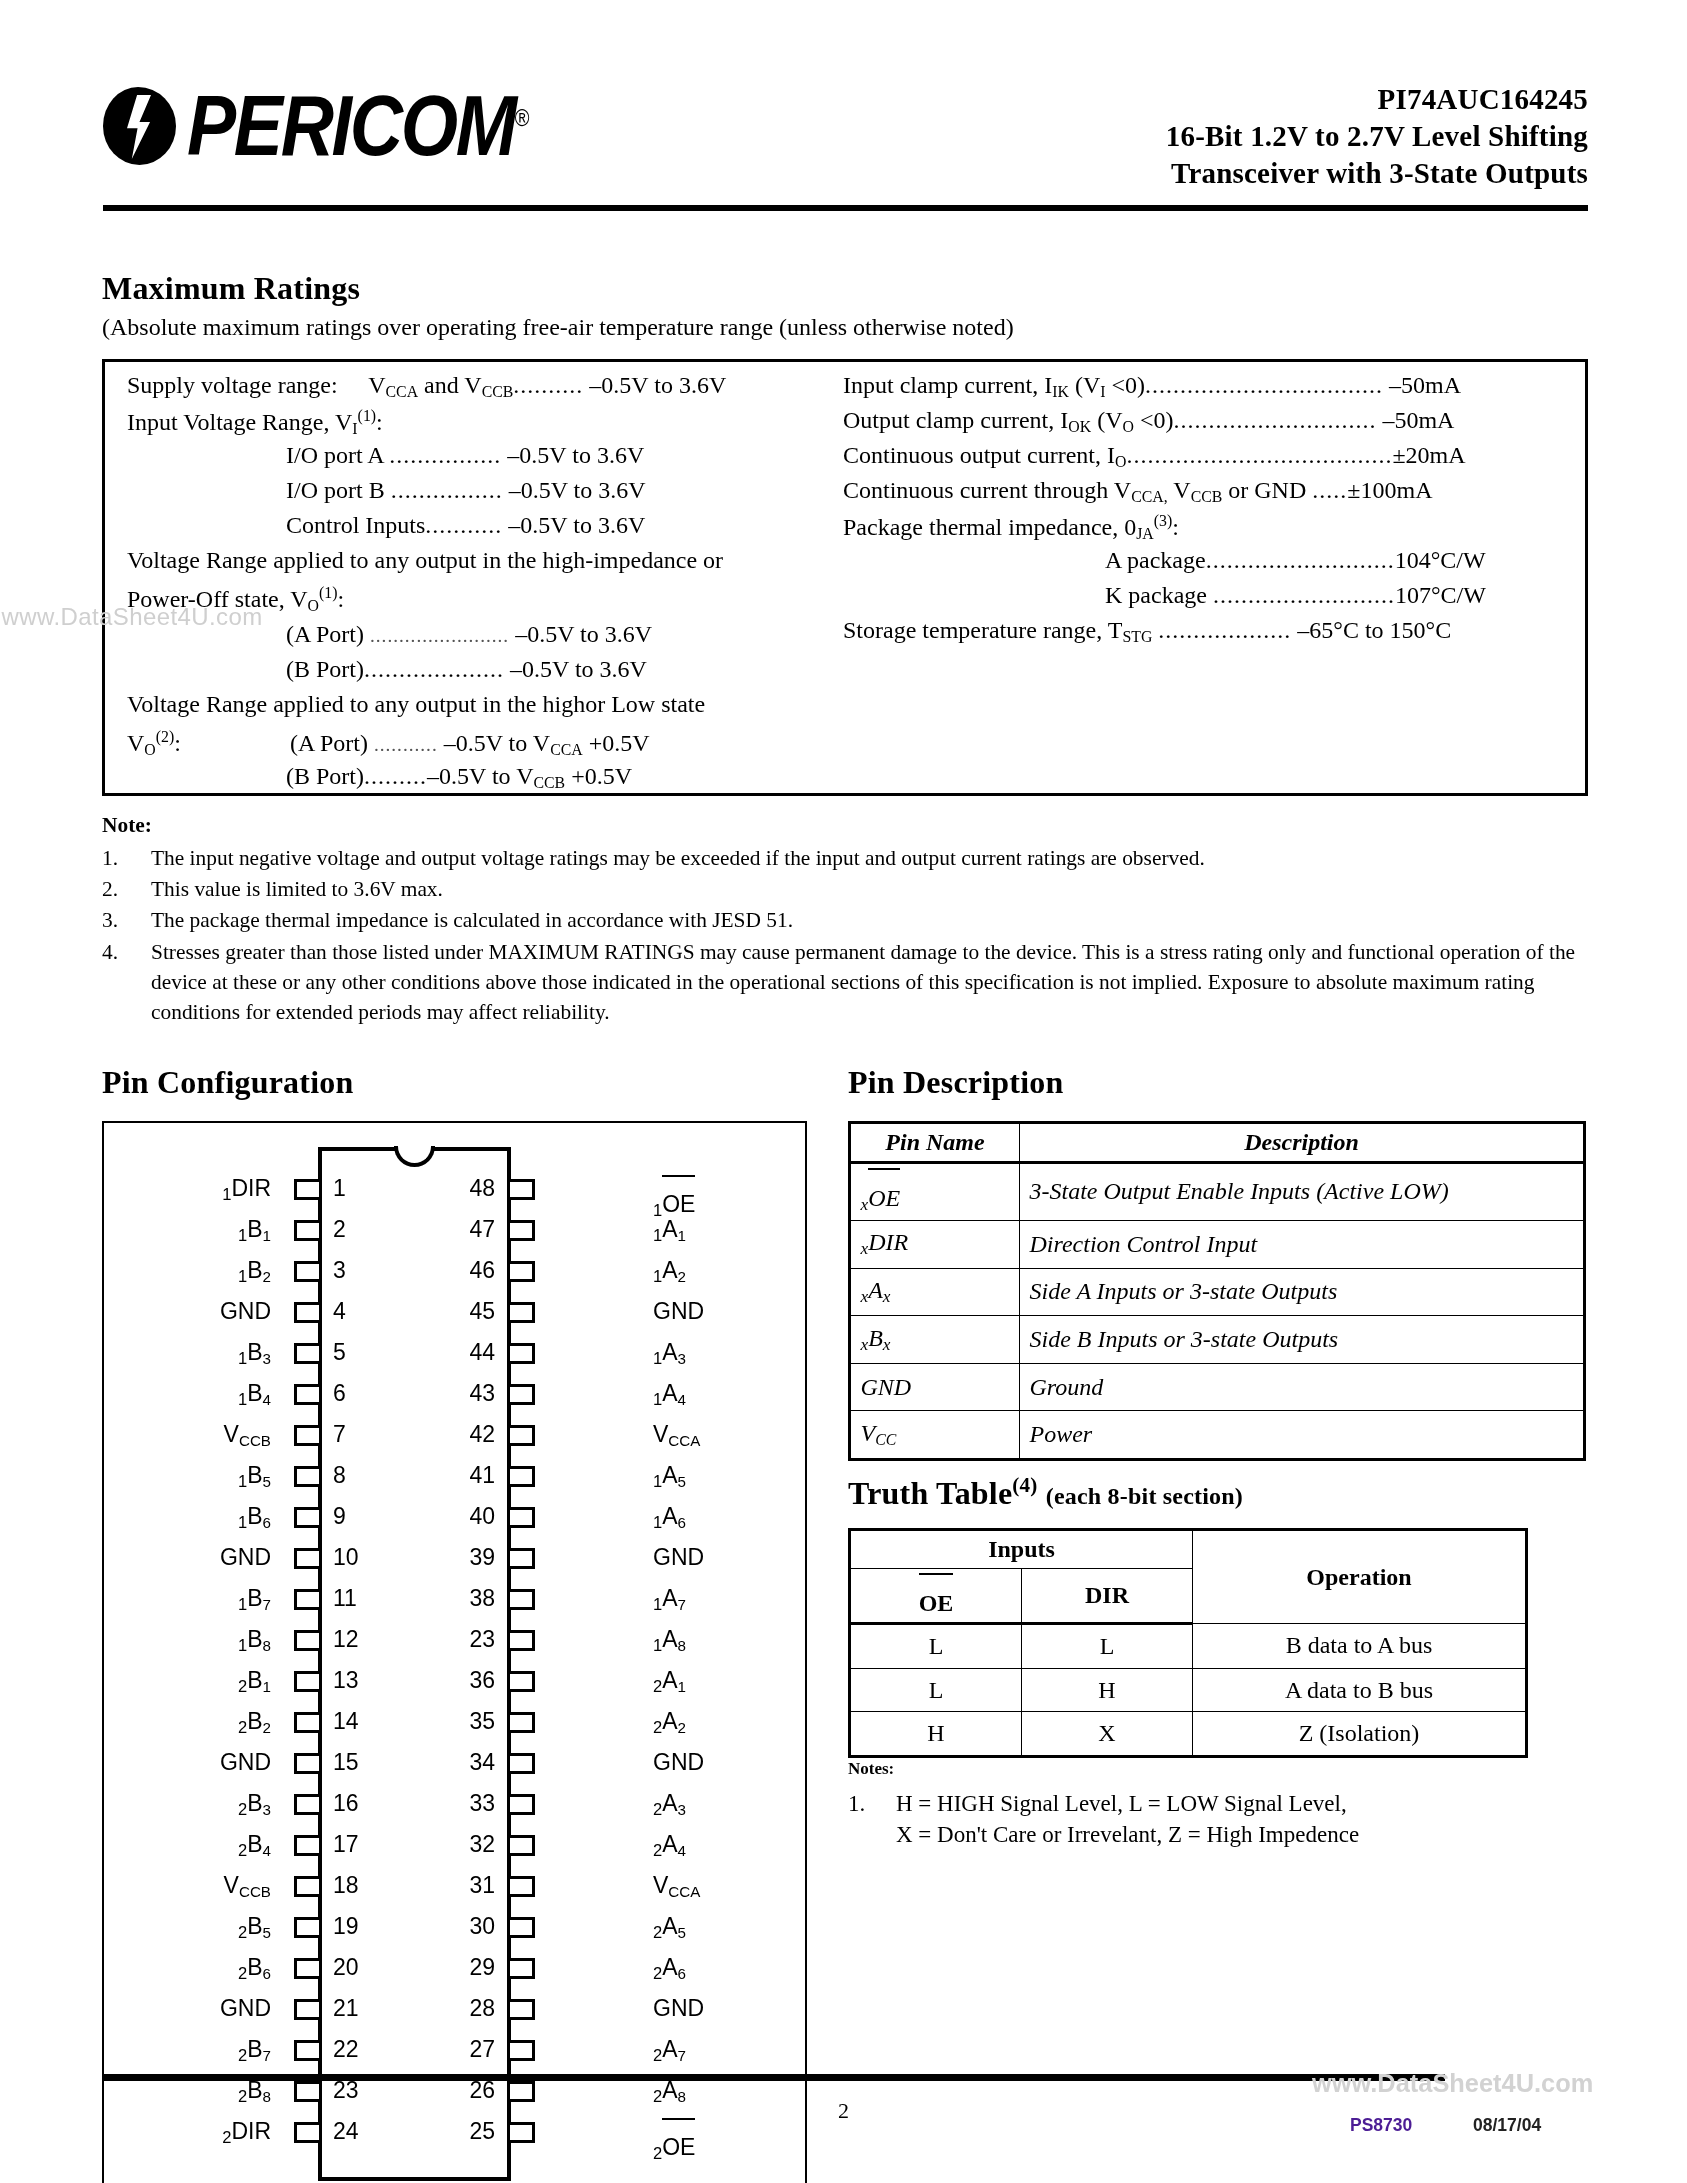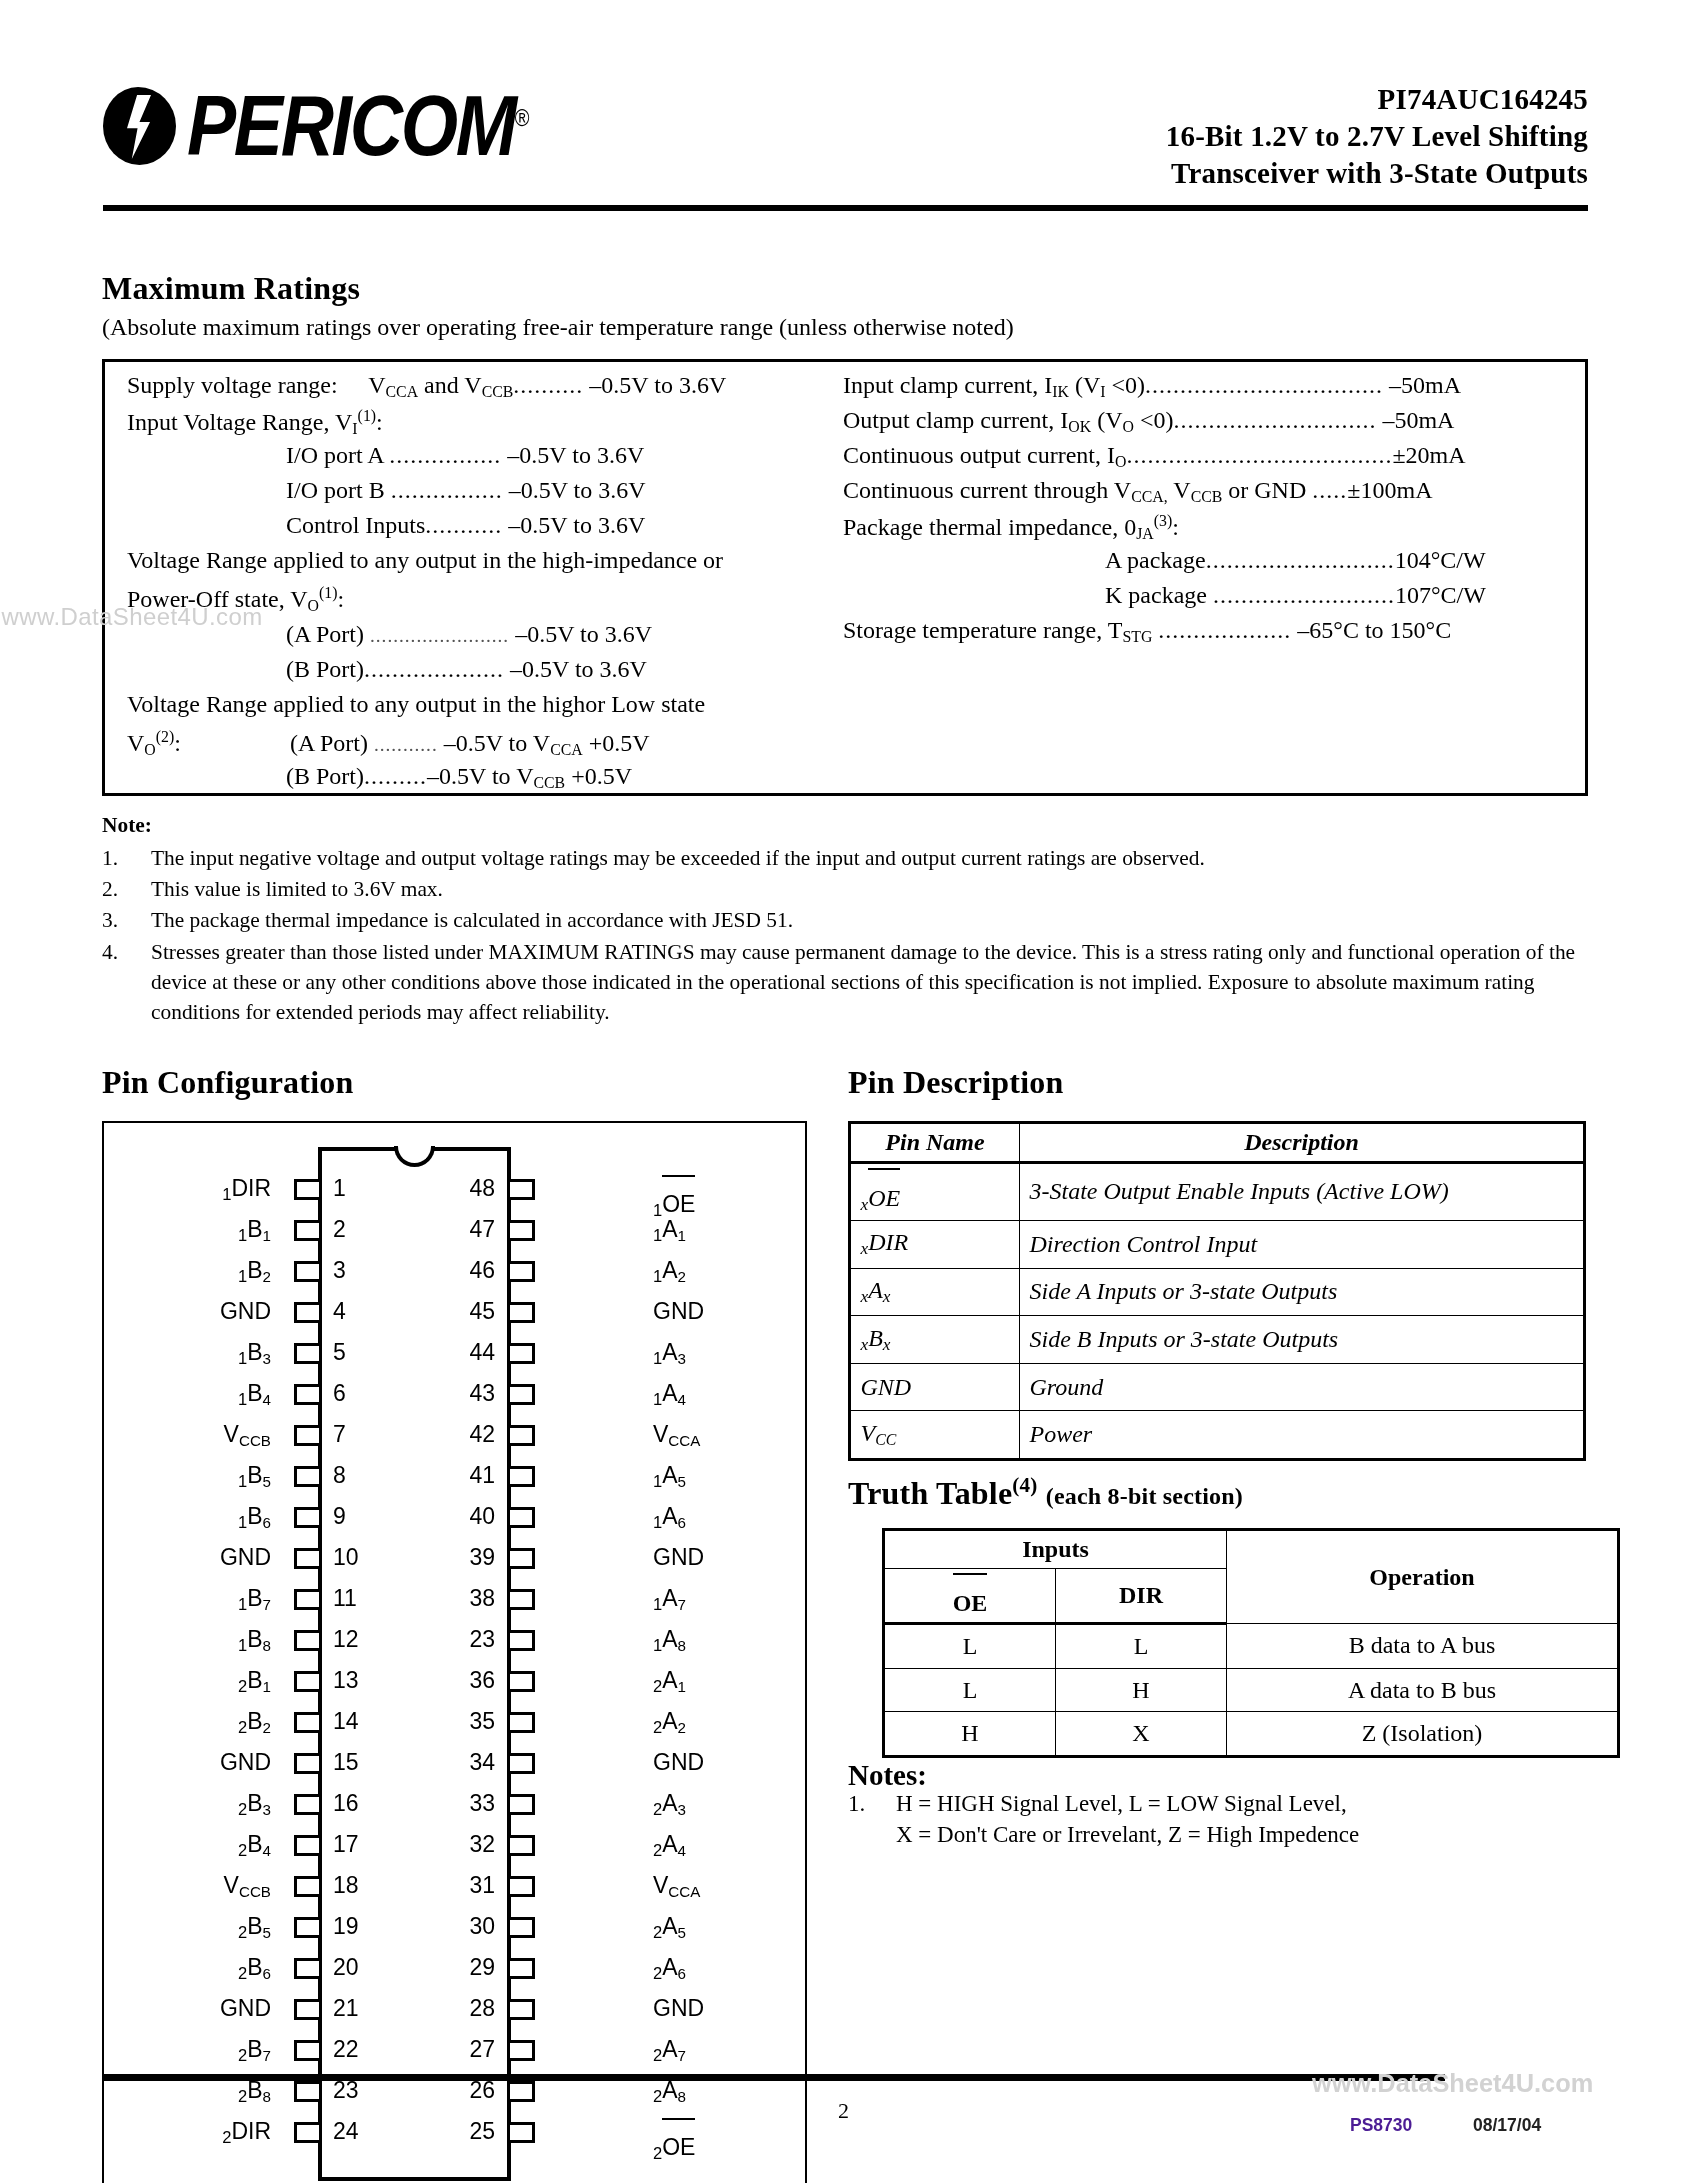--- a/index.html
+++ b/index.html
@@ -324,41 +324,40 @@
   #truth-title {
     position: absolute;
     left: 848px;
     top: 1473px;
     white-space: nowrap;
   }
   #truth-table {
     position: absolute;
     left: 848px;
     top: 1528px;
-    width: 738px;
+    width: 680px;
     border: 3.2px solid #000;
-    margin-left: 34px;
   }
   #truth-table td {
     text-align: center;
   }
   #truth-table .hd {
     font-weight: bold;
   }
   #truth-table .col-oe  { width: 151px; }
   #truth-table .col-dir { width: 151px; }
   #truth-table .thick-b { border-bottom-width: 3.2px; }
   #truth-table .body-row td { height: 33px; }
 
   #truth-notes-label {
     position: absolute;
     left: 848px;
     top: 1759px;
     font-weight: bold;
-    font-size: 29px;
+    font-size: 17px;
   }
   .tnotes {
     position: absolute;
     left: 848px;
     top: 1788px;
     width: 738px;
     font-size: 23px;
     line-height: 1.36;
   }
   .tnote-item { display: flex; }

